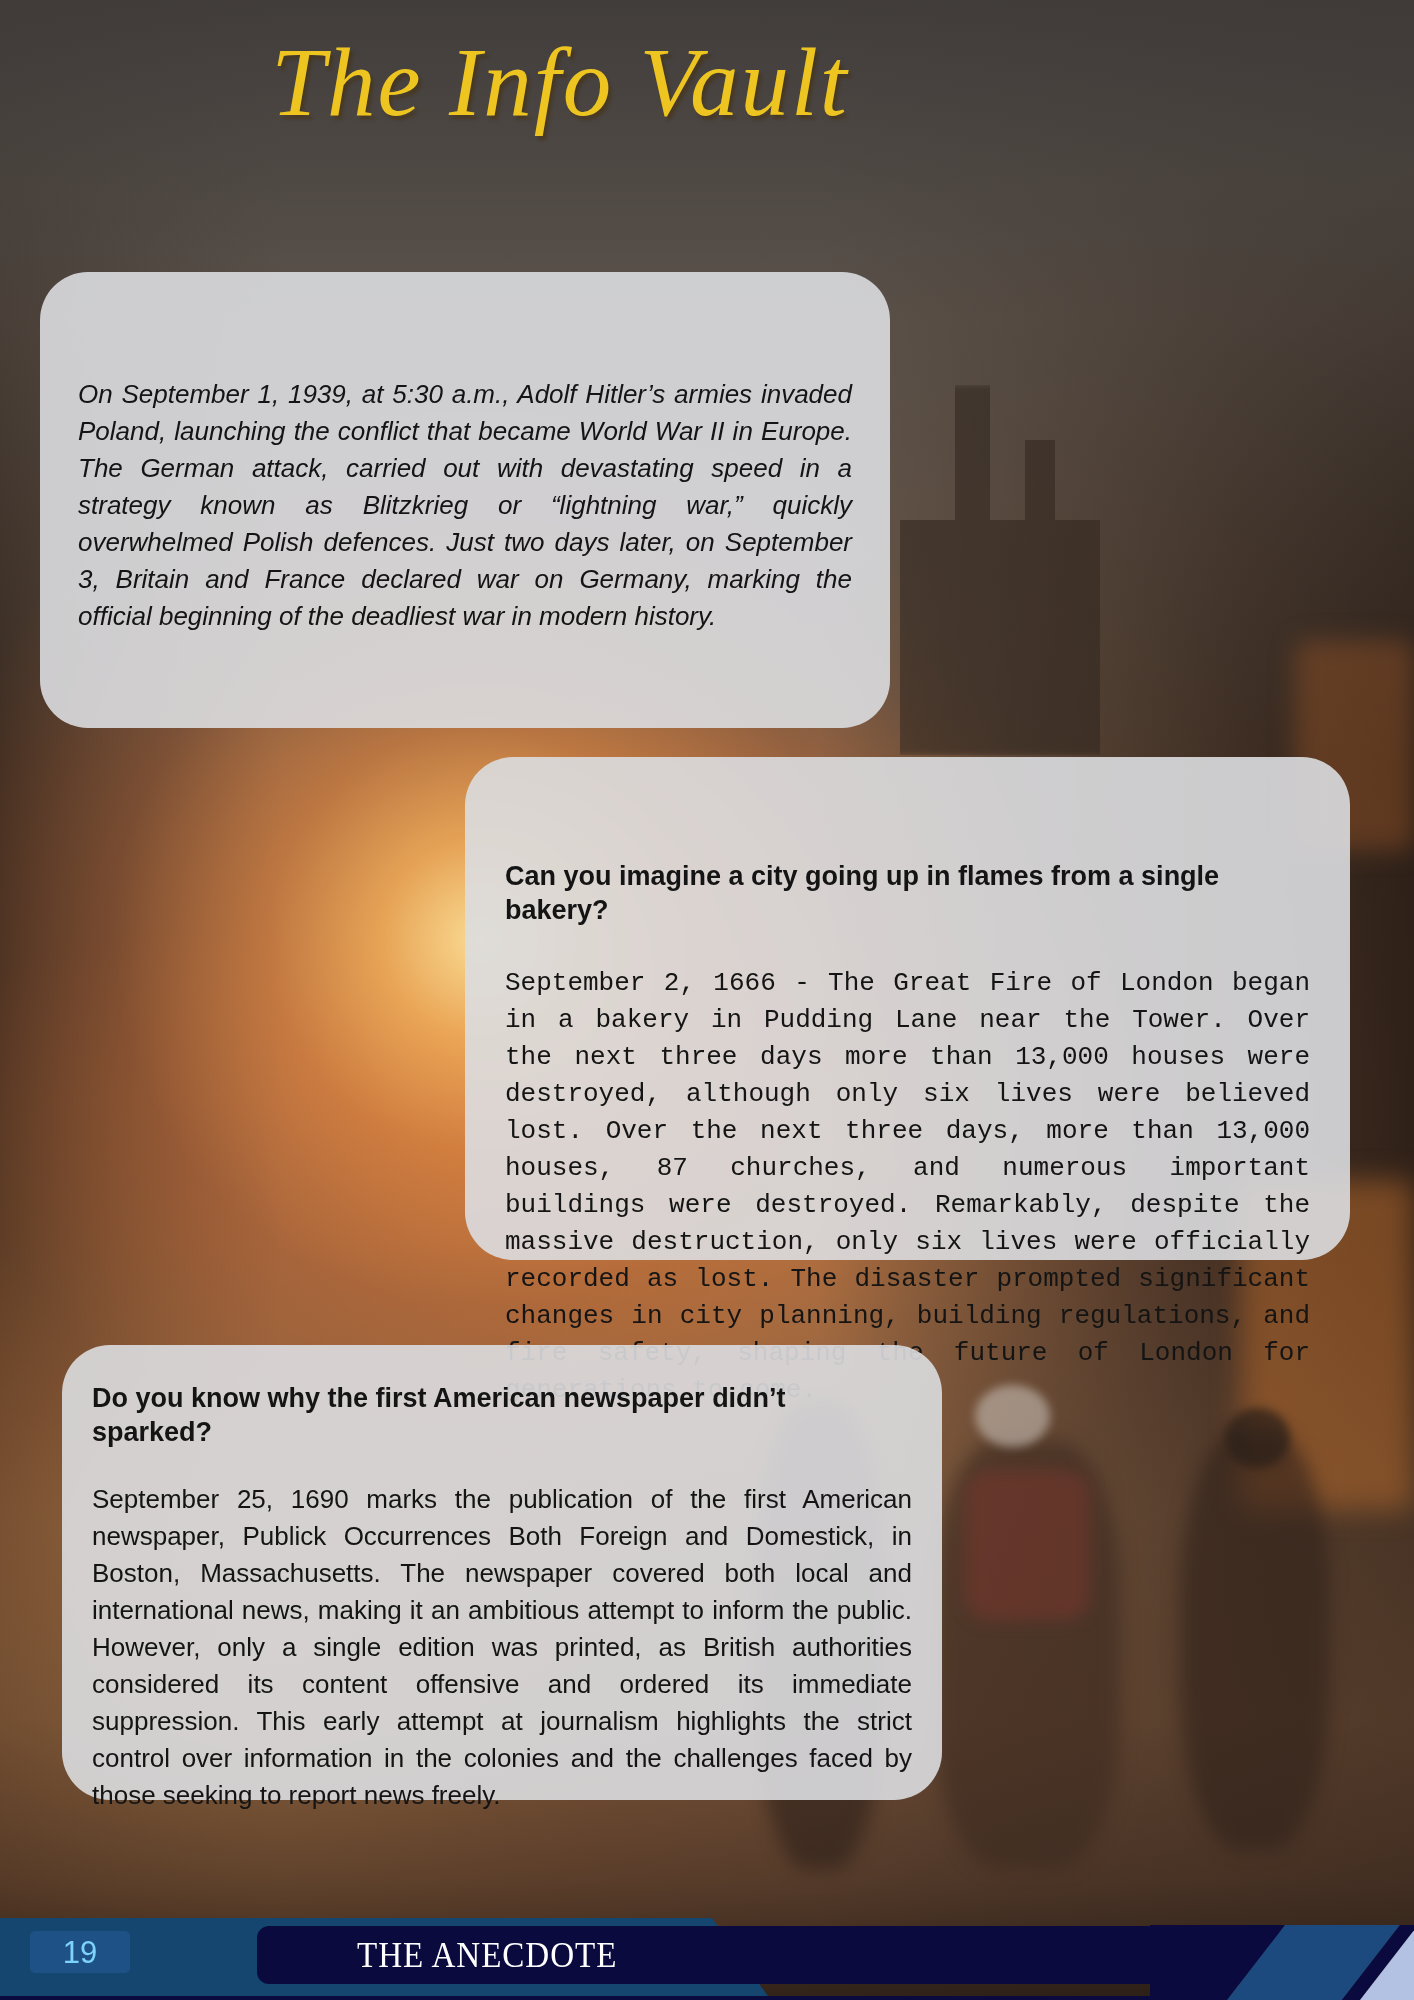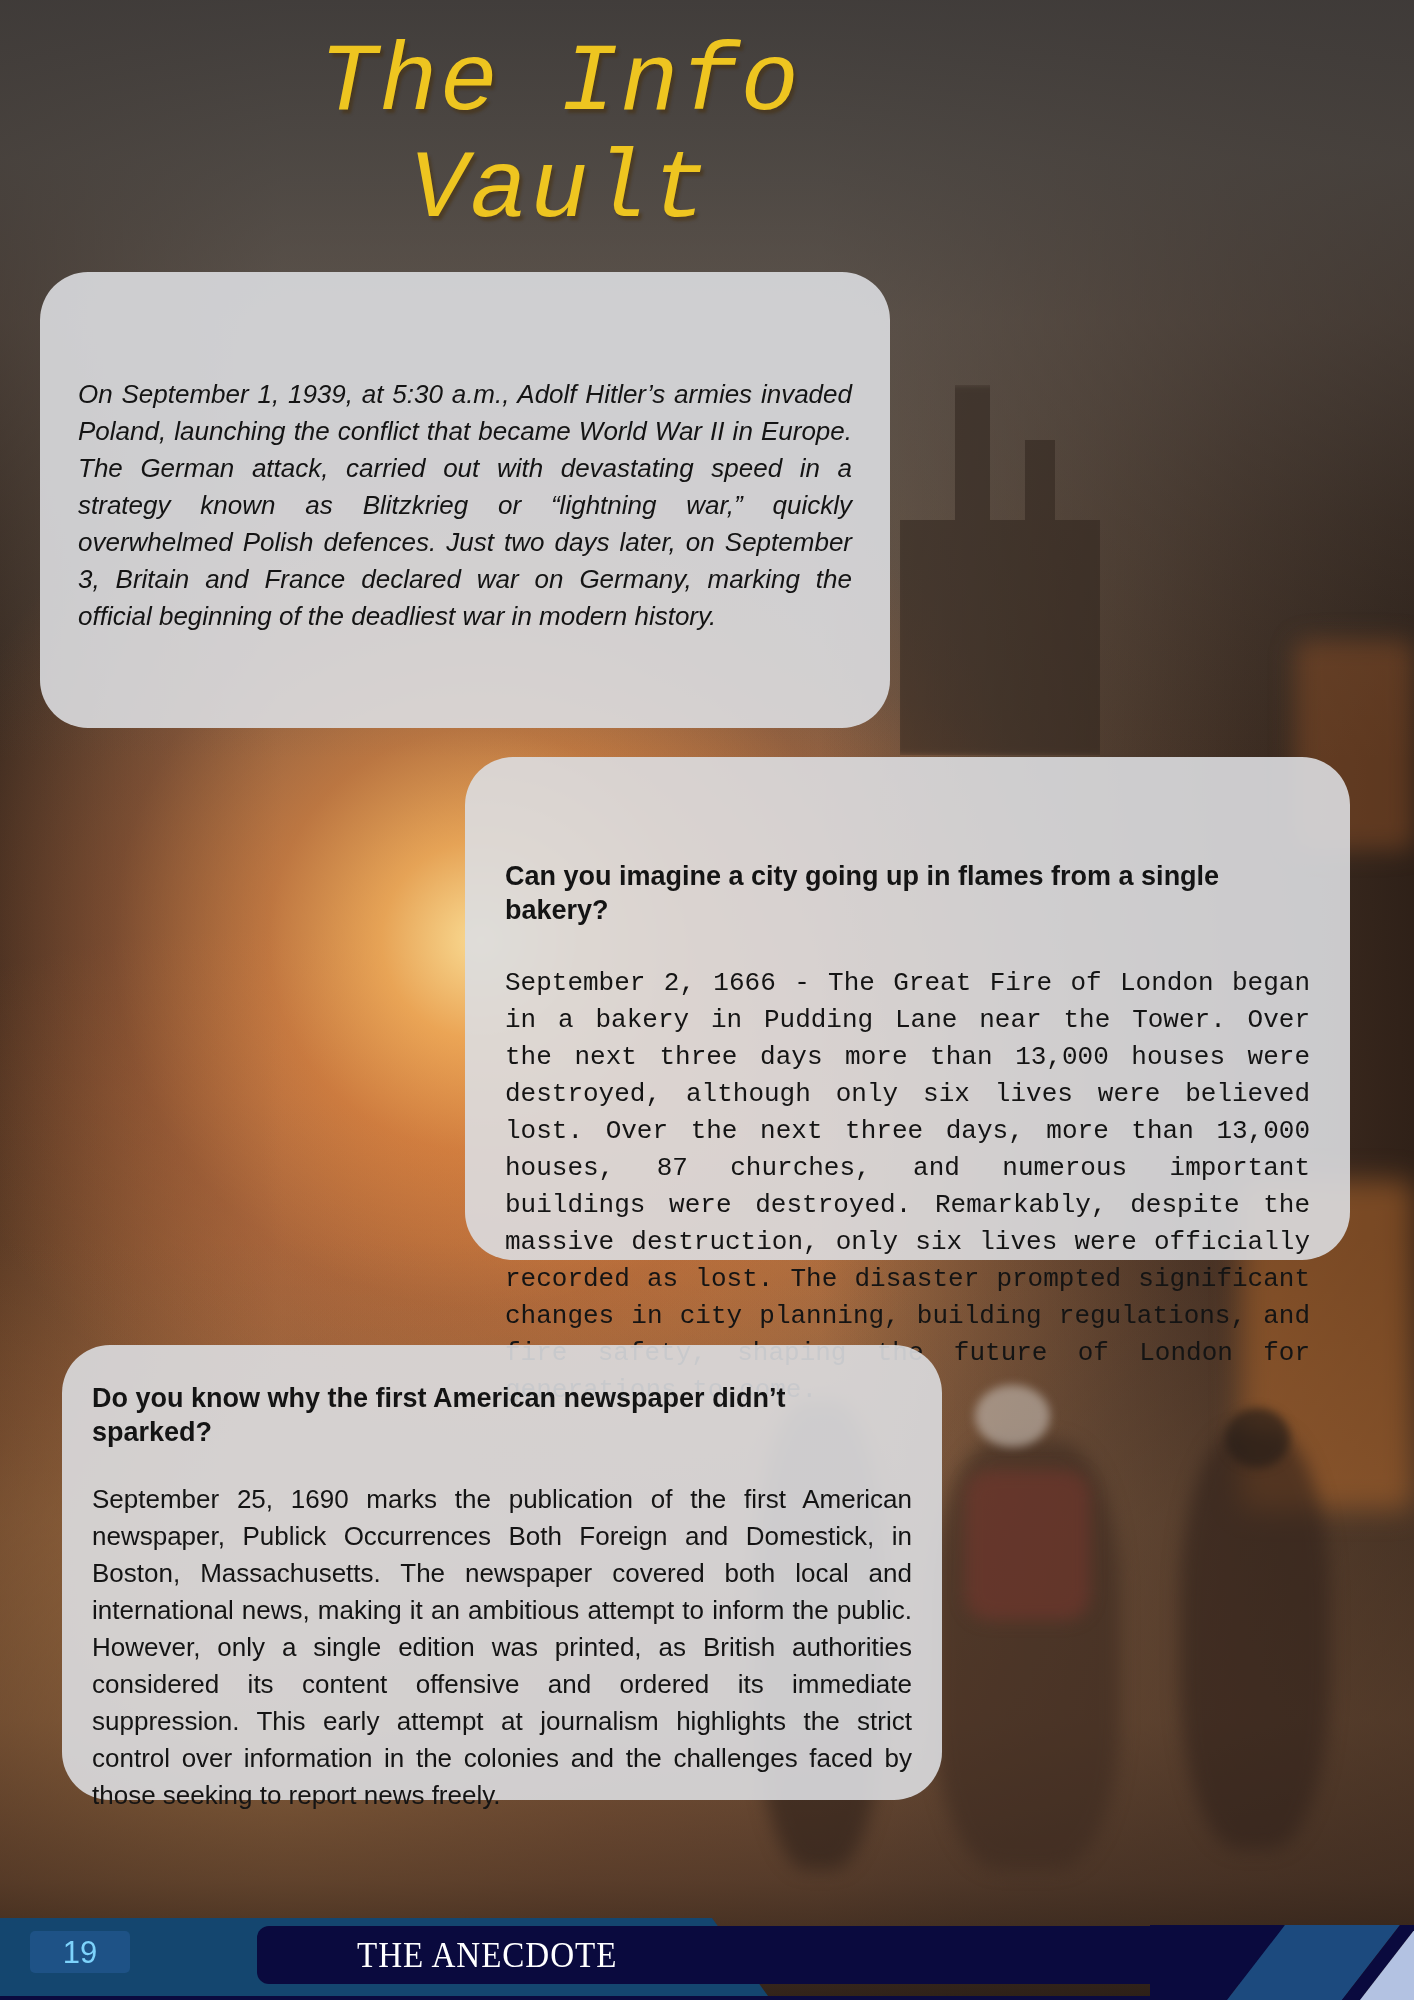--- a/index.html
+++ b/index.html
@@ -28,21 +28,21 @@
   .fig{position:absolute;z-index:1;filter:blur(9px);}
   .fig-1{left:755px;top:1400px;width:130px;height:470px;background:rgba(45,32,25,.6);border-radius:40%;}
   .fig-2-cap{left:975px;top:1385px;width:75px;height:62px;background:rgba(190,180,170,.65);border-radius:50%;filter:blur(5px);}
   .fig-2-body{left:935px;top:1440px;width:185px;height:430px;background:rgba(60,42,32,.6);border-radius:35%;}
   .fig-2-vest{left:965px;top:1470px;width:125px;height:150px;background:rgba(120,55,45,.55);border-radius:25px;filter:blur(8px);}
   .fig-3-head{left:1225px;top:1408px;width:65px;height:60px;background:rgba(40,30,24,.7);border-radius:50%;filter:blur(5px);}
   .fig-3-body{left:1180px;top:1430px;width:150px;height:420px;background:rgba(48,34,26,.6);border-radius:40%;}
 
   
   .page-title{position:absolute;left:140px;top:30px;width:840px;z-index:4;
-    text-align:center;font-family:Liberation Mono, monospace;font-style:italic;
+    text-align:center;font-family:Liberation Serif, serif;font-style:italic;
     font-size:97px;line-height:1.1;color:#EEC520;letter-spacing:2px;
     text-shadow:3px 4px 3px rgba(70,45,5,.45);}
 
   
   .card{position:absolute;z-index:5;background:rgba(219,221,224,.9);
     border-radius:48px;color:#141414;}
   .card .heading{font-weight:700;font-size:27px;line-height:34px;}
   .card .body{font-size:26px;line-height:37px;text-align:justify;}
   .card1{left:40px;top:272px;width:850px;height:456px;padding:58px 38px 0 38px;}
   .card1 .body{margin-top:46px;font-style:italic;}

